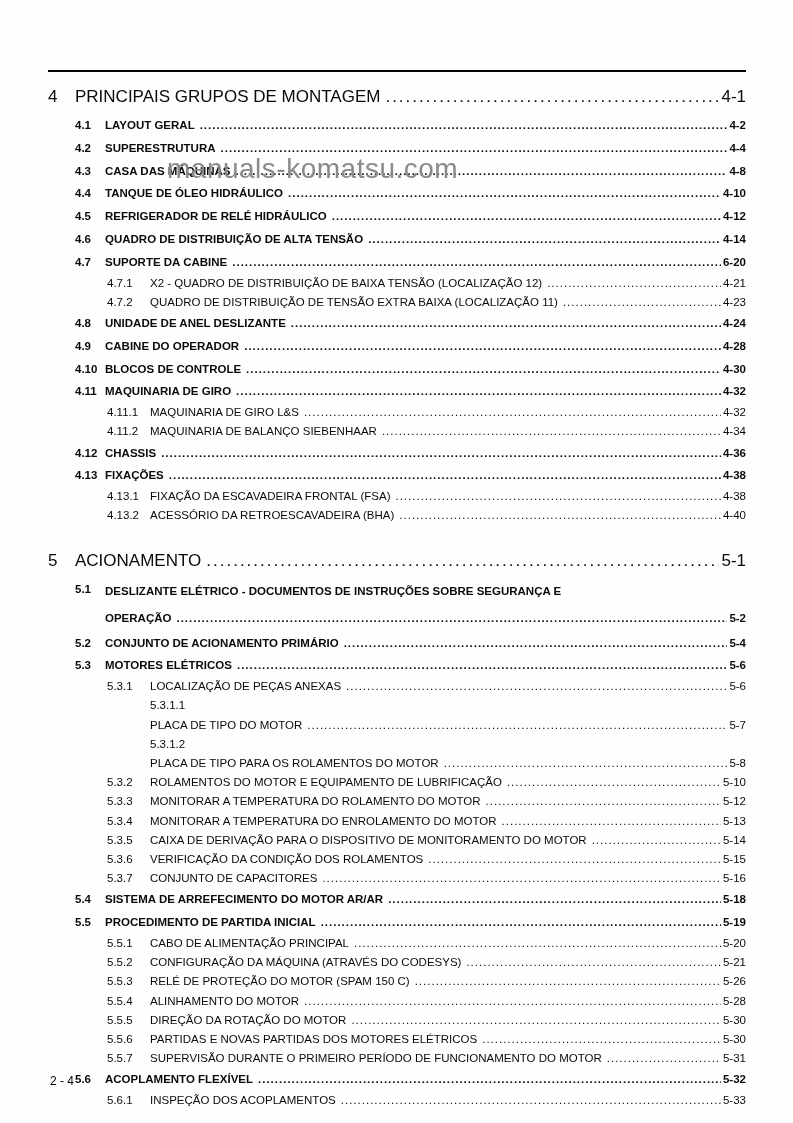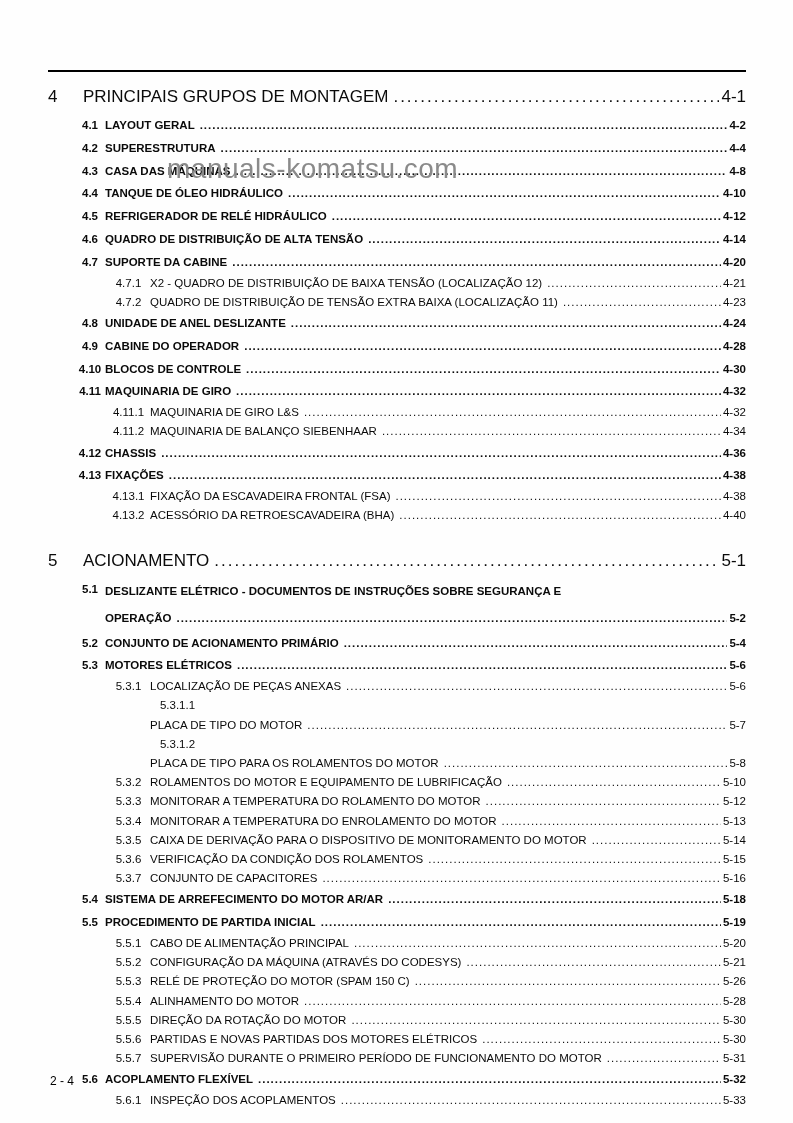--- a/index.html
+++ b/index.html
@@ -48,24 +48,24 @@
 
   .section-heading {
     display: flex;
     align-items: baseline;
     font-size: 17px;
     line-height: 26px;
     margin-bottom: 4px;
     white-space: nowrap;
   }
   .section-number { flex: none; width: 27px; }
-  .section-title  { flex: none; padding-right: 2px; margin-left: 8px; }
+  .section-title  { flex: none; padding-right: 2px; }
 
   .entry { display: flex; font-size: 11.5px; }
-  .entry-number { flex: none; white-space: nowrap; text-align: center; }
+  .entry-number { flex: none; white-space: nowrap; }
   .entry-body { flex: 1; min-width: 0; }
   .entry-line { display: flex; align-items: baseline; white-space: nowrap; }
   .entry-title { flex: none; padding-right: 2px; }
 
   .level1 { font-weight: bold; line-height: 22.8px; padding-left: 27px; }
   .level1 .entry-number { width: 30px; }
 
   .level2 { font-weight: normal; line-height: 19.2px; padding-left: 59px; }
   .level2 .entry-number { width: 43px; }
 
@@ -167,21 +167,21 @@
               <span class="pageno">4-14</span>
             </div>
           </div>
         </div>
         <div class="entry level1">
           <span class="entry-number">4.7</span>
           <div class="entry-body">
             <div class="entry-line">
               <span class="entry-title">SUPORTE DA CABINE</span>
               <span class="dots">................................................................................................................................................................................................................................................................................................................................................................................................................</span>
-              <span class="pageno">4-20</span>
+              <span class="pageno">6-20</span>
             </div>
           </div>
         </div>
         <div class="entry level2">
           <span class="entry-number">4.7.1</span>
           <div class="entry-body">
             <div class="entry-line">
               <span class="entry-title">X2 - QUADRO DE DISTRIBUIÇÃO DE BAIXA TENSÃO (LOCALIZAÇÃO 12)</span>
               <span class="dots">................................................................................................................................................................................................................................................................................................................................................................................................................</span>
               <span class="pageno">4-21</span>

